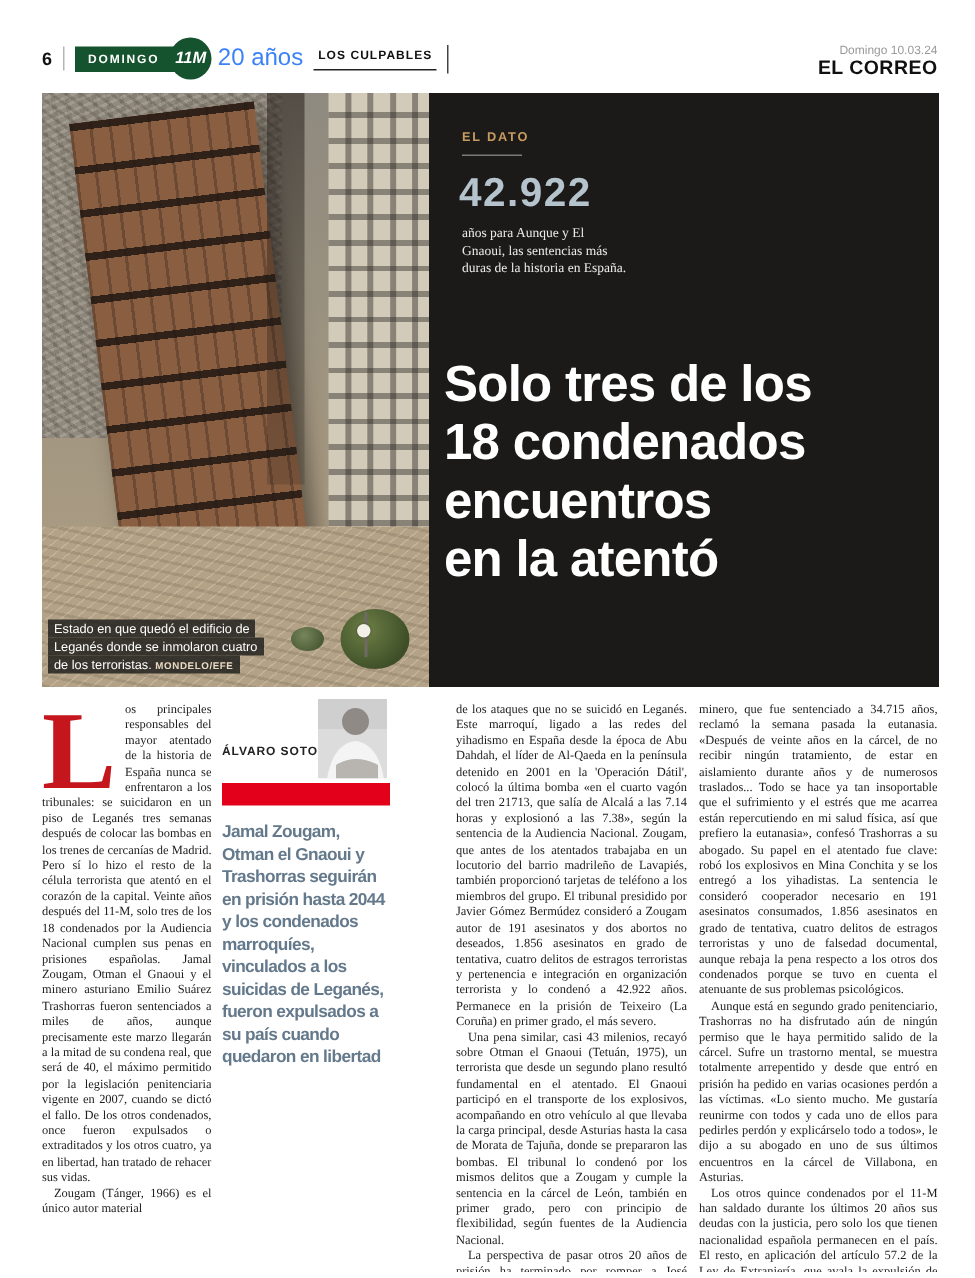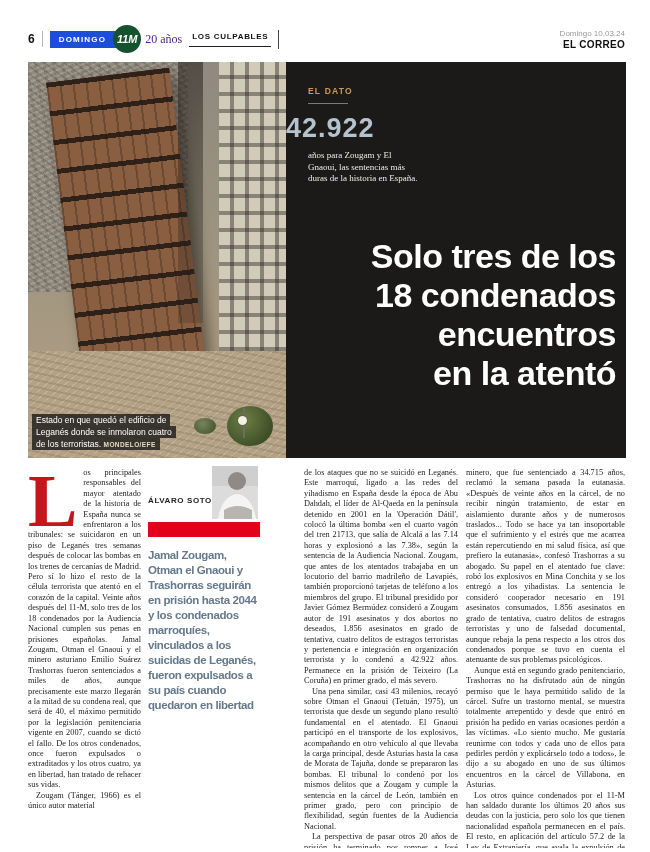--- a/index.html
+++ b/index.html
@@ -4,32 +4,32 @@
 <style>
   html,body{margin:0;padding:0;background:#e8e8e8;}
   .page{position:relative;width:650px;height:852px;background:#ffffff;overflow:hidden;
         font-family:"Liberation Serif",serif;color:#1a1a1a;}
 
   
   .masthead{position:absolute;left:28px;right:25px;top:24px;height:30px;
             display:flex;align-items:center;gap:7px;font-family:"Liberation Sans",sans-serif;}
   .pagenum{font-weight:bold;font-size:12px;color:#111;}
   .vline{width:1px;height:16px;background:#b5b5b5;}
-  .domingo{background:#1d4ed8;color:#fff;font-weight:bold;font-size:8px;letter-spacing:1.2px;
+  .domingo{background:#14532d;color:#fff;font-weight:bold;font-size:8px;letter-spacing:1.2px;
            padding:4px 12px 4px 9px;}
   .logo-circle{width:28px;height:28px;border-radius:50%;background:#14532d;color:#fff;
                font-weight:bold;font-style:italic;font-size:11px;display:flex;align-items:center;
                justify-content:center;margin-left:-12px;flex:0 0 auto;}
-  .logo-sub{font-size:12px;color:#4c1d95;margin-left:-3px;font-family:Liberation Serif, serif;}
+  .logo-sub{font-size:16px;color:#3b82f6;margin-left:-3px;font-family:Liberation Sans, sans-serif;}
   .kicker{font-size:8px;font-weight:bold;letter-spacing:.7px;color:#111;
           border-bottom:1.5px solid #222;padding:0 3px 5px 3px;}
   .vline.dark{height:19px;background:#444;}
   .dateblock{margin-left:auto;text-align:right;line-height:11px;}
   .date{font-size:8px;color:#9a9a9a;}
-  .paper{font-size:10px;font-weight:bold;color:#101010;letter-spacing:.3px;}
+  .paper{font-size:13px;font-weight:bold;color:#101010;letter-spacing:.3px;}
 
   
   .photo{position:absolute;left:28px;top:62px;width:258px;height:396px;overflow:hidden;
          background:linear-gradient(180deg,#8f8a80 0%,#99917f 35%,#a89a82 70%,#b2a489 100%);}
   .photo .debris{position:absolute;left:0;top:0;width:62%;height:58%;background-color:#918a7e;
     background-image:
       repeating-linear-gradient(37deg,rgba(52,47,41,.20) 0 2px,transparent 2px 6px),
       repeating-linear-gradient(-24deg,rgba(250,246,236,.16) 0 2px,transparent 2px 5px),
       repeating-linear-gradient(80deg,rgba(66,58,48,.14) 0 3px,transparent 3px 9px);}
   .photo .building{position:absolute;left:14%;top:3%;width:48%;height:76%;
@@ -59,24 +59,24 @@
     font-family:"Liberation Sans",sans-serif;font-size:8.5px;line-height:12px;color:#fff;}
   .cap-bg{background:rgba(22,22,22,.78);padding:1px 4px;
     -webkit-box-decoration-break:clone;box-decoration-break:clone;}
   .credit{font-size:6.5px;font-weight:bold;letter-spacing:.4px;color:#e8d9c2;}
 
   
   .dato-box{position:absolute;left:286px;top:62px;width:340px;height:396px;background:#1b1a18;}
   .dato-label{margin:24px 0 0 22px;color:#c79b5e;font-family:"Liberation Sans",sans-serif;
               font-weight:bold;font-size:8.5px;letter-spacing:1.2px;}
   .dato-rule{width:40px;height:1px;background:#7a7a7a;margin:7px 0 9px 22px;}
-  .dato-figure{color:#b5c3cd;font-family:"Liberation Sans",sans-serif;
+  .dato-figure{margin-left:20px;color:#b5c3cd;font-family:"Liberation Sans",sans-serif;
                font-weight:bold;font-size:27px;letter-spacing:1px;}
   .dato-desc{margin:6px 0 0 22px;width:112px;color:#eceae6;font-size:9px;line-height:11.5px;}
-  .headline{margin:52px 10px 0 10px;color:#ffffff;text-align:right;
+  .headline{margin:52px 10px 0 10px;color:#ffffff;text-align:left;
             font-family:"Liberation Sans",sans-serif;font-weight:800;
             font-size:34px;line-height:39px;letter-spacing:-.5px;}
 
   
   .col{position:absolute;top:468px;height:380px;overflow:hidden;
        font-size:8.3px;line-height:10.4px;text-align:justify;color:#1c1c1c;}
   .col p{margin:0;}
   .col p + p{text-indent:8px;}
   .col1{left:28px;width:113px;}
   .col3{left:304px;width:154px;}
@@ -126,21 +126,21 @@
     <figcaption class="caption">
       <span class="cap-bg"><span>Estado en que quedó el edificio de Leganés donde se inmolaron cuatro de los terroristas.</span>
       <span class="credit">MONDELO/EFE</span></span>
     </figcaption>
   </figure>
 
   <section class="dato-box">
     <div class="dato-label">EL DATO</div>
     <div class="dato-rule"></div>
     <div class="dato-figure">42.922</div>
-    <div class="dato-desc">años para Zougam y El Gnaoui, las sentencias más duras de la historia en España.</div>
+    <div class="dato-desc">años para Aunque y El Gnaoui, las sentencias más duras de la historia en España.</div>
     <h1 class="headline">
       <div>Solo tres de los</div>
       <div>18 condenados</div>
       <div>encuentros</div>
       <div>en la atentó</div>
     </h1>
   </section>
 
   <div class="col col1">
     <p><span class="dropcap">L</span><span>os principales responsables del mayor atentado de la historia de España nunca se enfrentaron a los tribunales: se suicidaron en un piso de Leganés tres semanas después de colocar las bombas en los trenes de cercanías de Madrid. Pero sí lo hizo el resto de la célula terrorista que atentó en el corazón de la capital. Veinte años después del 11-M, solo tres de los 18 condenados por la Audiencia Nacional cumplen sus penas en prisiones españolas. Jamal Zougam, Otman el Gnaoui y el minero asturiano Emilio Suárez Trashorras fueron sentenciados a miles de años, aunque precisamente este marzo llegarán a la mitad de su condena real, que será de 40, el máximo permitido por la legislación penitenciaria vigente en 2007, cuando se dictó el fallo. De los otros condenados, once fueron expulsados o extraditados y los otros cuatro, ya en libertad, han tratado de rehacer sus vidas.</span></p>

